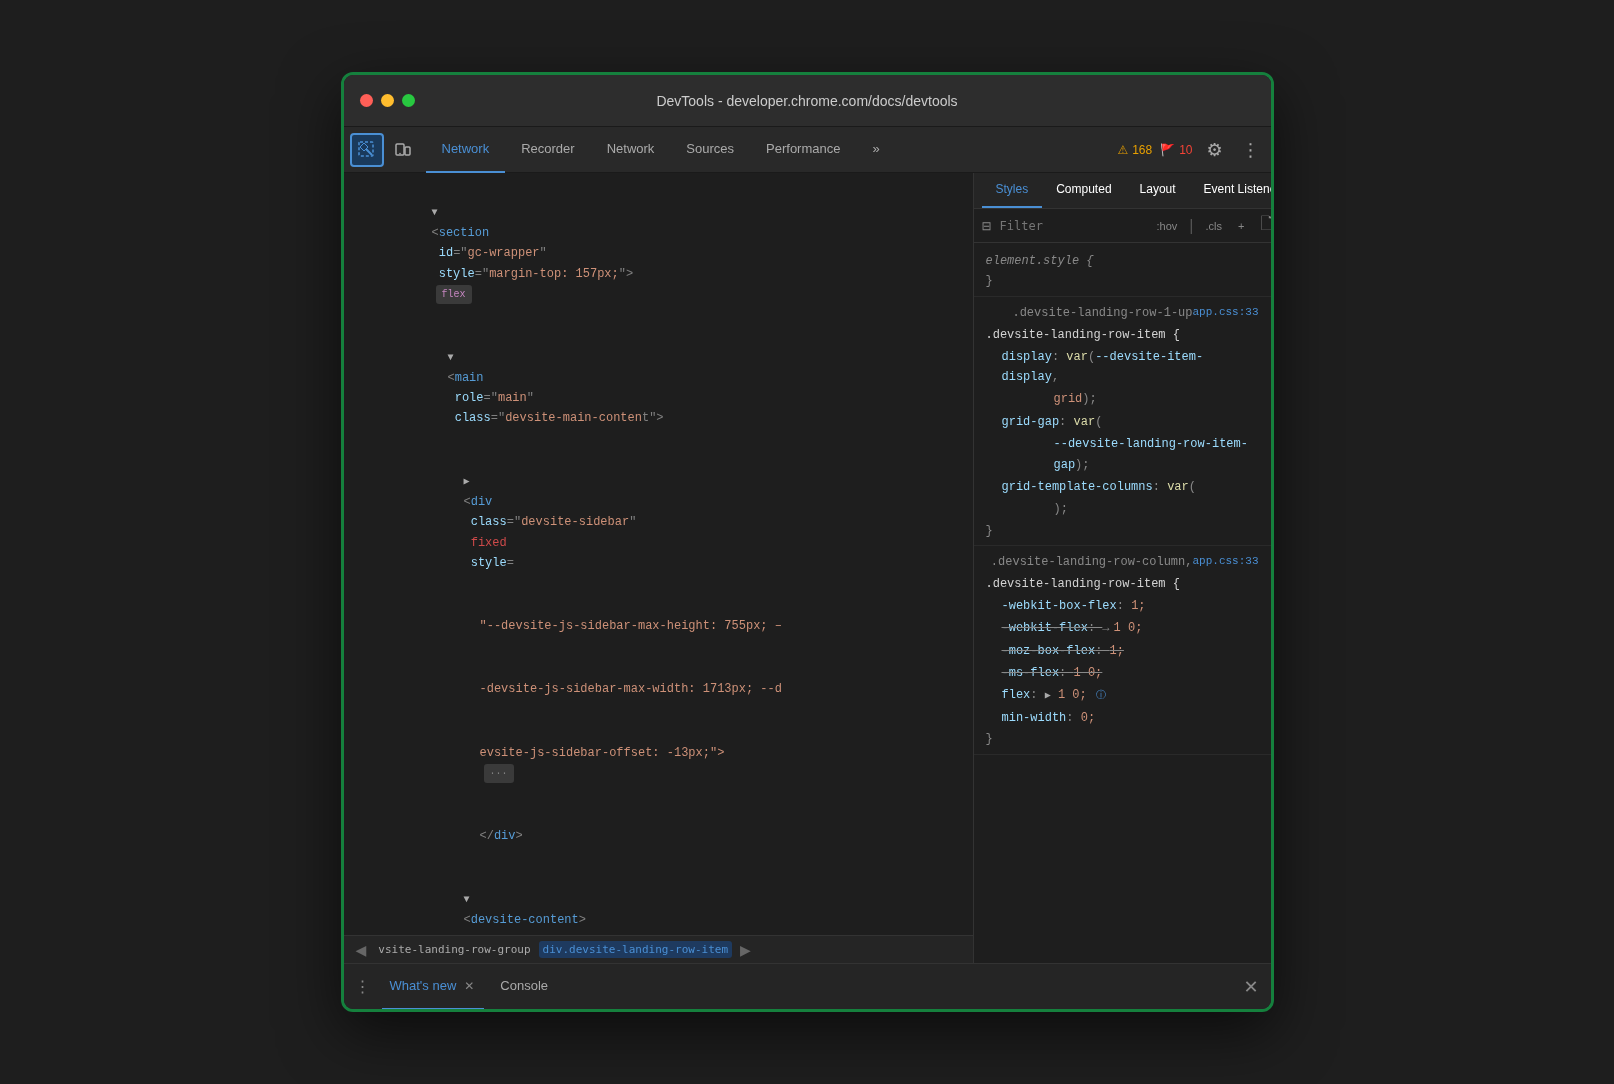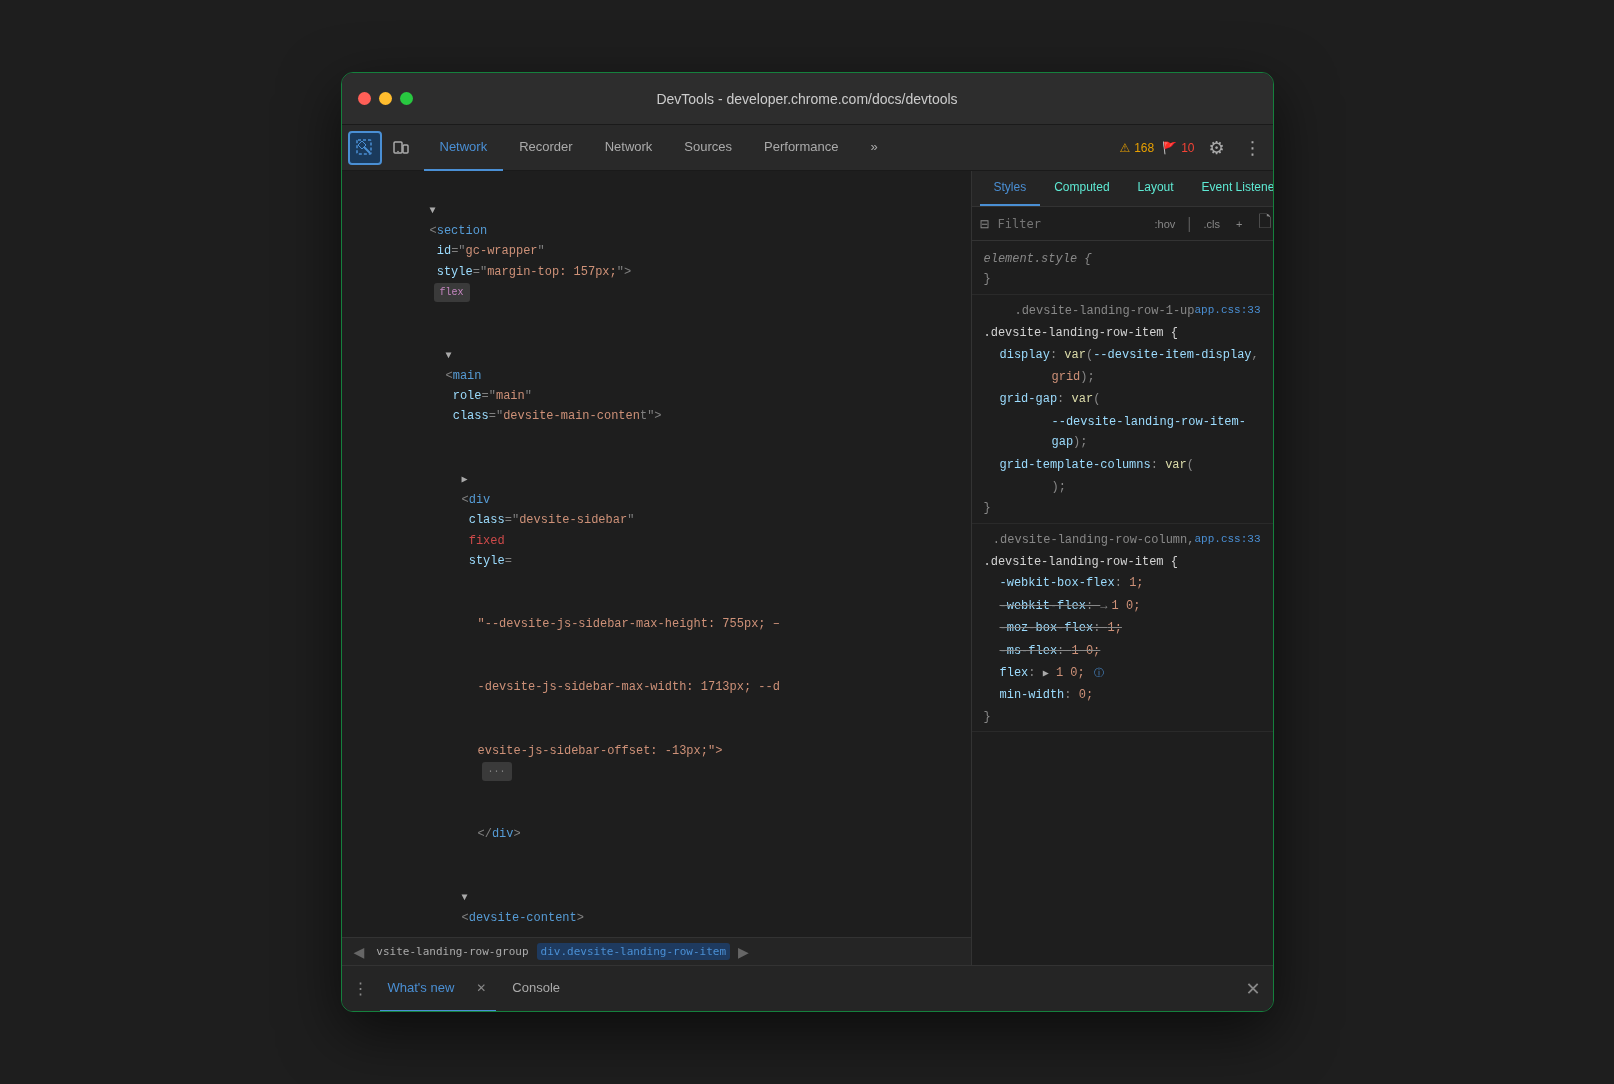--- a/index.html
+++ b/index.html
@@ -14,21 +14,21 @@
 
     .window {
       width: 933px;
       height: 940px;
       background: #1e1e1e;
       border-radius: 12px;
       overflow: hidden;
       box-shadow: 0 20px 60px rgba(0,0,0,0.6);
       display: flex;
       flex-direction: column;
-      border: 1px solid #15803d;
+      border: 3px solid #15803d;
     }
 
     
     .titlebar {
       background: #2d2d2d;
       height: 52px;
       display: flex;
       align-items: center;
       justify-content: center;
       position: relative;
@@ -247,21 +247,21 @@
       padding: 0 8px;
       flex-shrink: 0;
       gap: 0;
     }
     .styles-tab {
       padding: 0 14px;
       height: 36px;
       display: flex;
       align-items: center;
       font-size: 12px;
-      color: #5eead4;
+      color: #ffffff;
       cursor: pointer;
       border-bottom: 2px solid transparent;
       white-space: nowrap;
     }
     .styles-tab.active {
       color: #4a8fd4;
       border-bottom: 2px solid #4a8fd4;
     }
     .styles-more { color: #666; font-size: 14px; margin-left: 4px; cursor: pointer; padding: 0 4px; }
 
@@ -358,21 +358,21 @@
       display: flex;
       align-items: center;
       justify-content: center;
       color: #888;
       cursor: pointer;
       font-size: 16px;
     }
     .drawer-tab {
       display: flex;
       align-items: center;
-      gap: 20px;
+      gap: 6px;
       padding: 4px 8px;
       border-bottom: 2px solid transparent;
       cursor: pointer;
       color: #aaa;
       font-size: 13px;
       height: 46px;
     }
     .drawer-tab.active {
       color: #4a8fd4;
       border-bottom: 2px solid #4a8fd4;

